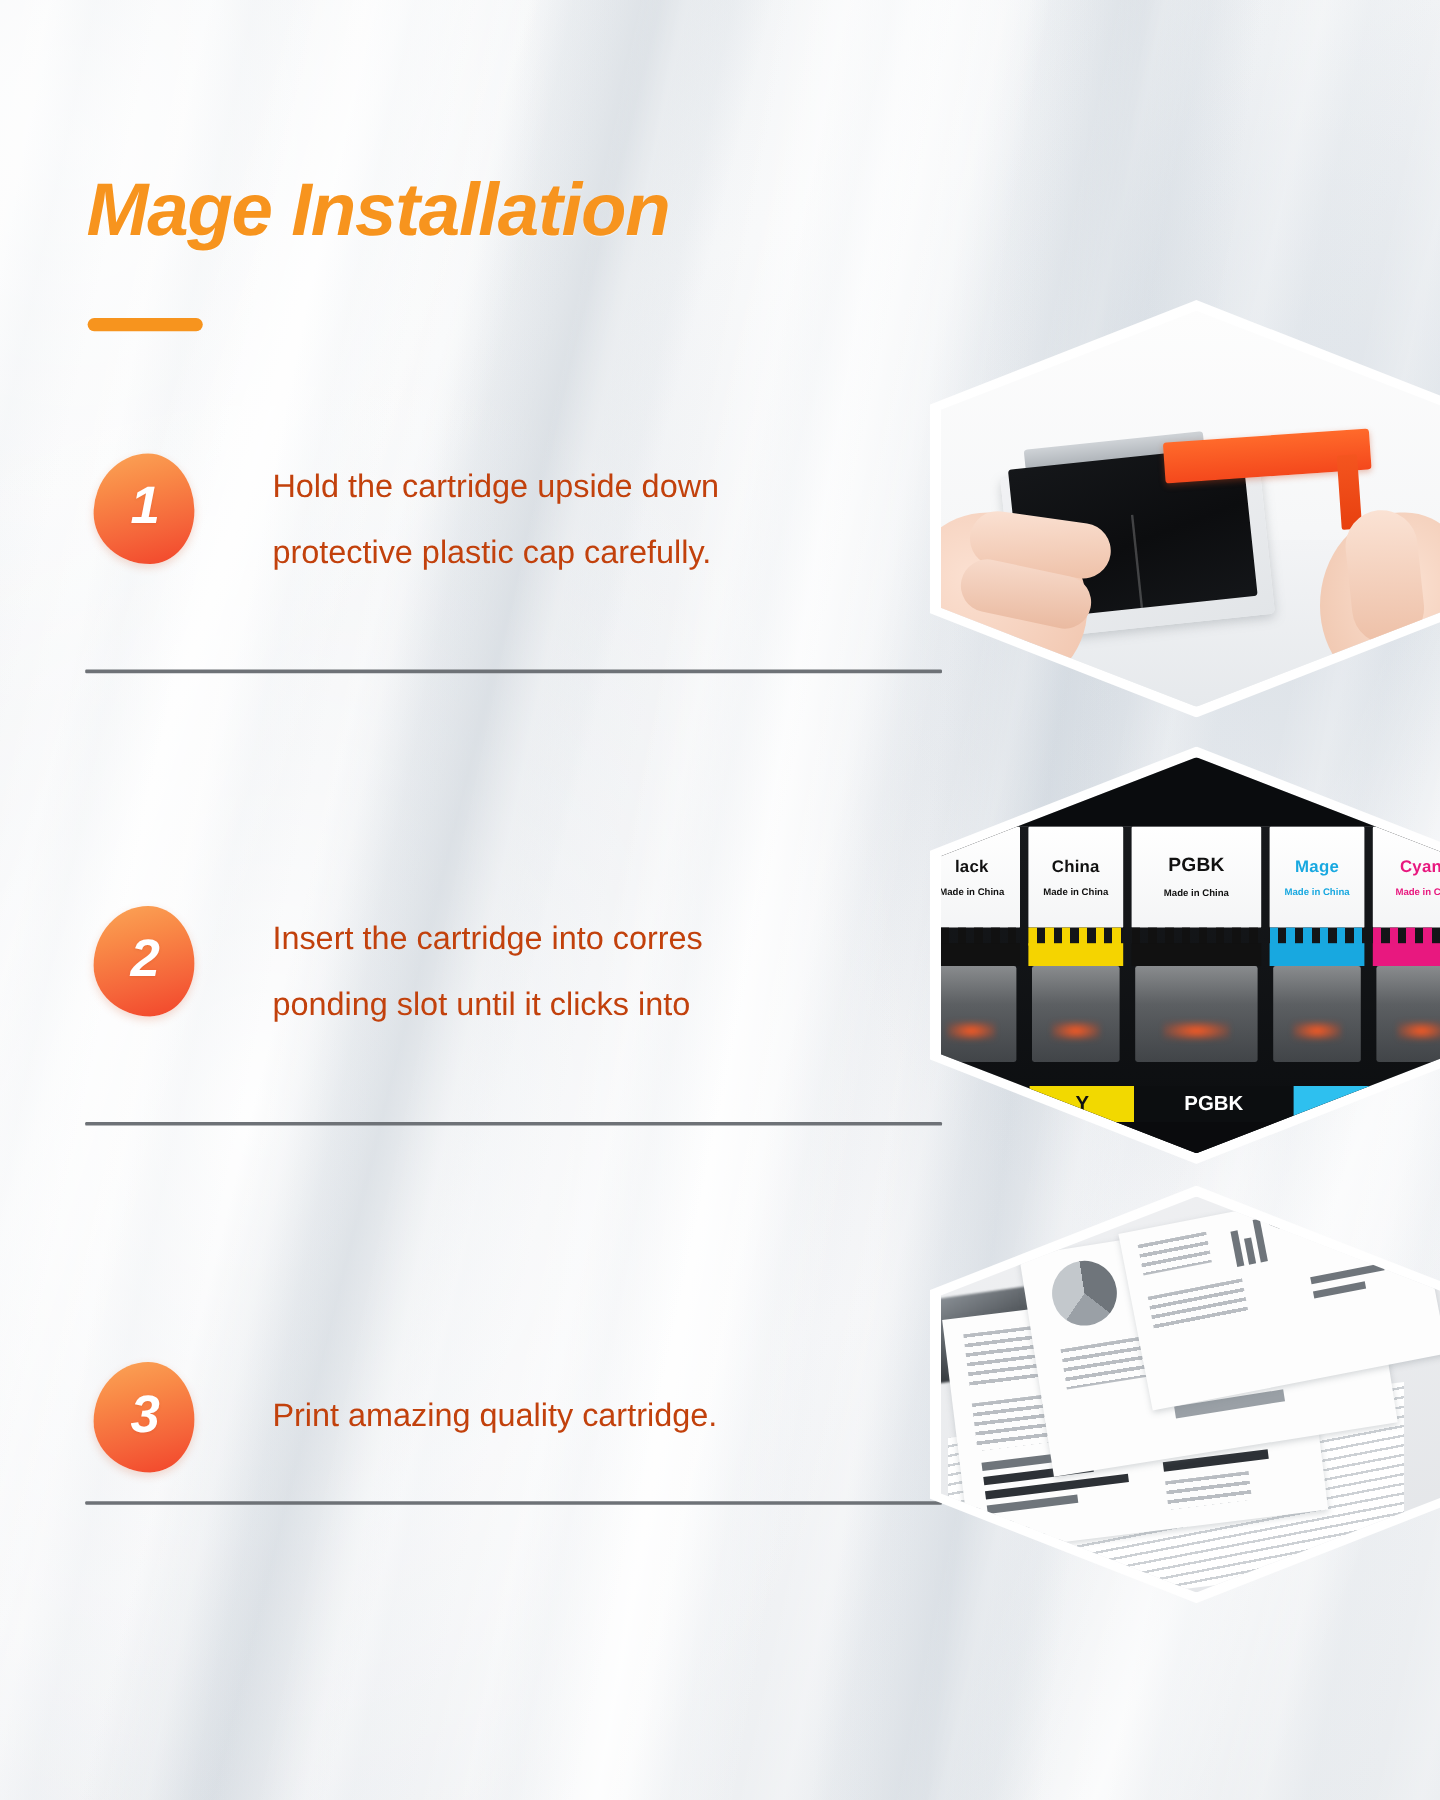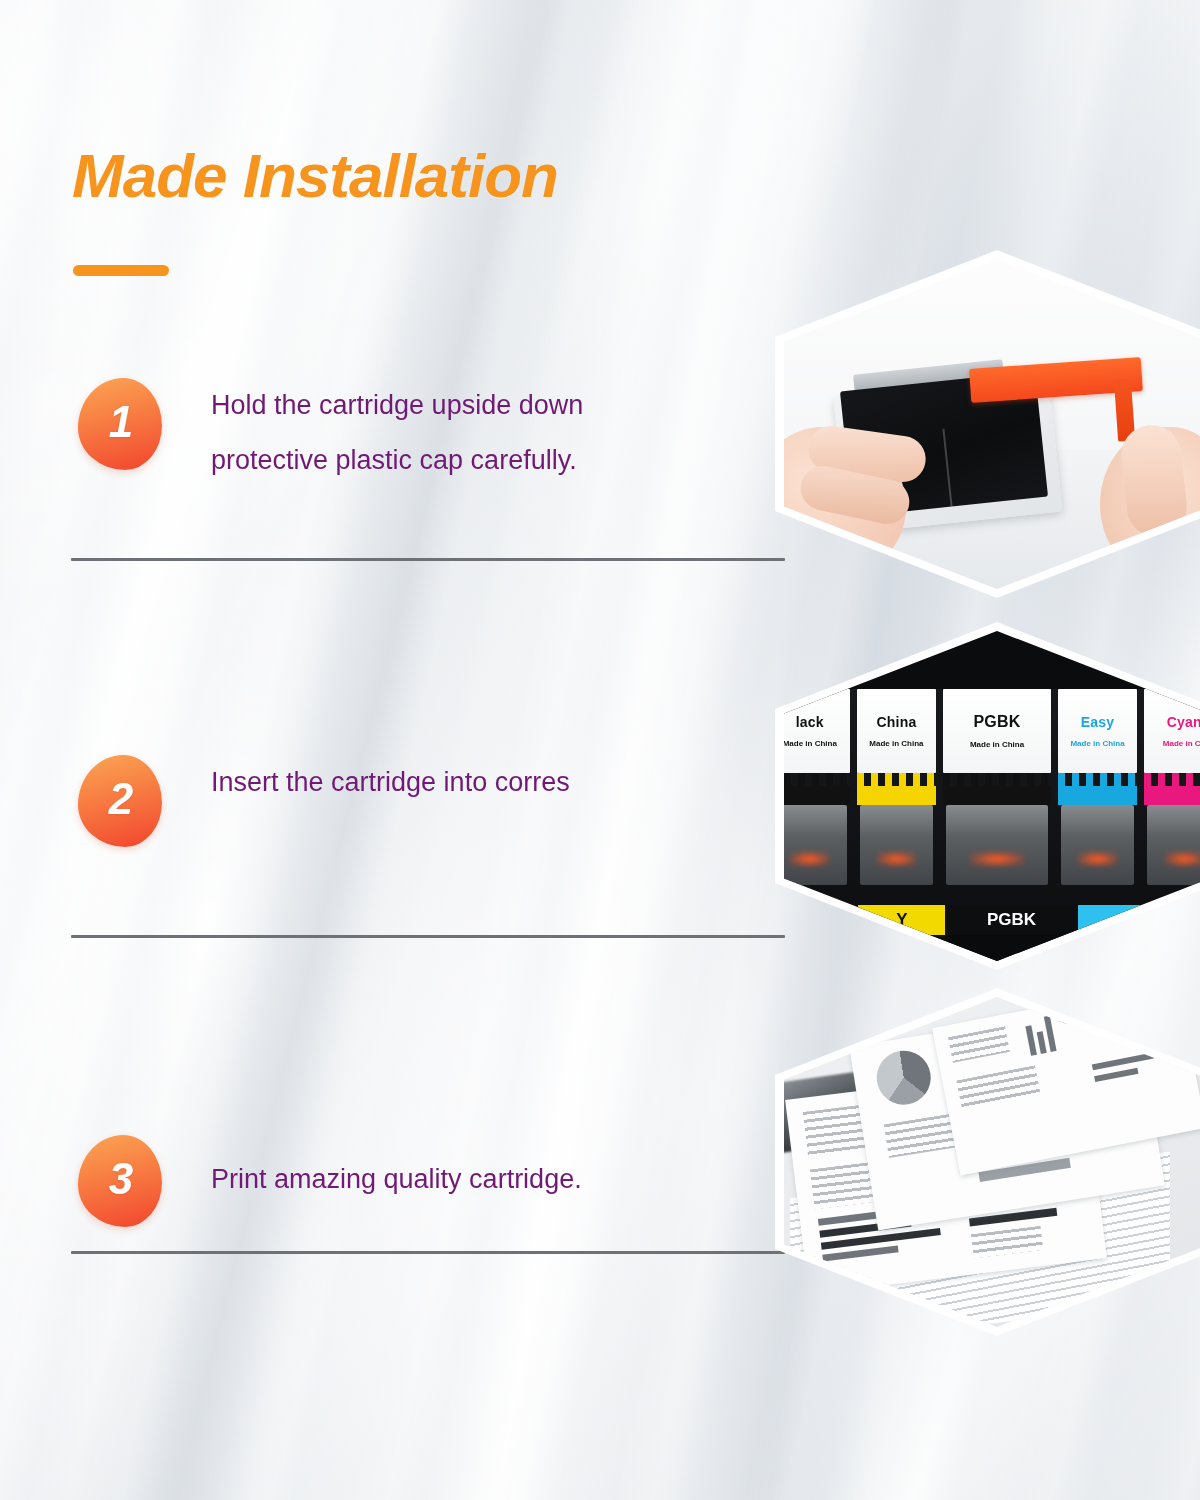--- a/index.html
+++ b/index.html
@@ -54,22 +54,22 @@
     border-radius:54% 46% 44% 56% / 54% 52% 48% 46%;
     box-shadow:0 3px 7px rgba(215,90,45,.22);
   }
   .badge span{
     position:absolute;inset:0;display:flex;align-items:center;justify-content:center;
     color:#fff;font-size:44px;font-weight:bold;font-style:italic;
     padding-bottom:4px;padding-left:2px;
     text-shadow:0 1px 2px rgba(190,70,35,.25);
   }
   .step-text{
-    position:absolute;left:211px;width:560px;
-    font-size:27px;line-height:55px;color:#701a75;
+    position:absolute;left:227px;width:560px;
+    font-size:27px;line-height:55px;color:#c2410c;
   }
   .divider{
     position:absolute;left:71px;width:714px;height:3px;
     background:#6e7277;border-radius:1px;
   }
 
   
   .hex-wrap{position:absolute;width:400px;height:348px;padding-left:44px;}
   .hex-frame{
     position:absolute;inset:0;
@@ -204,40 +204,41 @@
   .p3 .pie{position:absolute;border-radius:50%;background:conic-gradient(#6f757b 0 38%,#9aa0a6 38% 62%,#c3c8cc 62% 100%);}
   .p3 .txt{position:absolute;background:repeating-linear-gradient(180deg,#b9bdc2 0px,#b9bdc2 3px,transparent 3px,transparent 8px);}
 </style>
 </head>
 <body>
 
 <div id="page"></div>
 
 <div class="layer">
 
-  <div class="title">Made Installation</div>
+  <div class="title">Mage Installation</div>
   <div class="accent-bar"></div>
 
   <div class="step" style="top:0">
     <div class="badge" style="top:378px">
       <span>1</span>
     </div>
     <div class="step-text" style="top:378px">
       <div>Hold the cartridge upside down</div>
       <div>protective plastic cap carefully.</div>
     </div>
     <div class="divider" style="top:558px"></div>
   </div>
 
   <div class="step" style="top:0">
     <div class="badge" style="top:755px">
       <span>2</span>
     </div>
     <div class="step-text" style="top:755px">
       <div>Insert the cartridge into corres</div>
+      <div>ponding slot until it clicks into</div>
     </div>
     <div class="divider" style="top:935px"></div>
   </div>
 
   <div class="step" style="top:0">
     <div class="badge" style="top:1135px">
       <span>3</span>
     </div>
     <div class="step-text" style="top:1152px">
       <div>Print amazing quality cartridge.</div>
@@ -303,21 +304,21 @@
             </div>
             <div class="comb" style="color:#111111">
               <div class="teeth"></div>
               <div class="base" style="background:#111111"></div>
             </div>
             <div class="tank"></div>
           </div>
 
           <div class="cart">
             <div class="label">
-              <div class="lbl-name" style="color:#18A8E0">Easy</div>
+              <div class="lbl-name" style="color:#18A8E0">Mage</div>
               <div class="lbl-made" style="color:#18A8E0">Made in China</div>
             </div>
             <div class="comb" style="color:#18A8E0">
               <div class="teeth"></div>
               <div class="base" style="background:#18A8E0"></div>
             </div>
             <div class="tank"></div>
           </div>
 
           <div class="cart">

